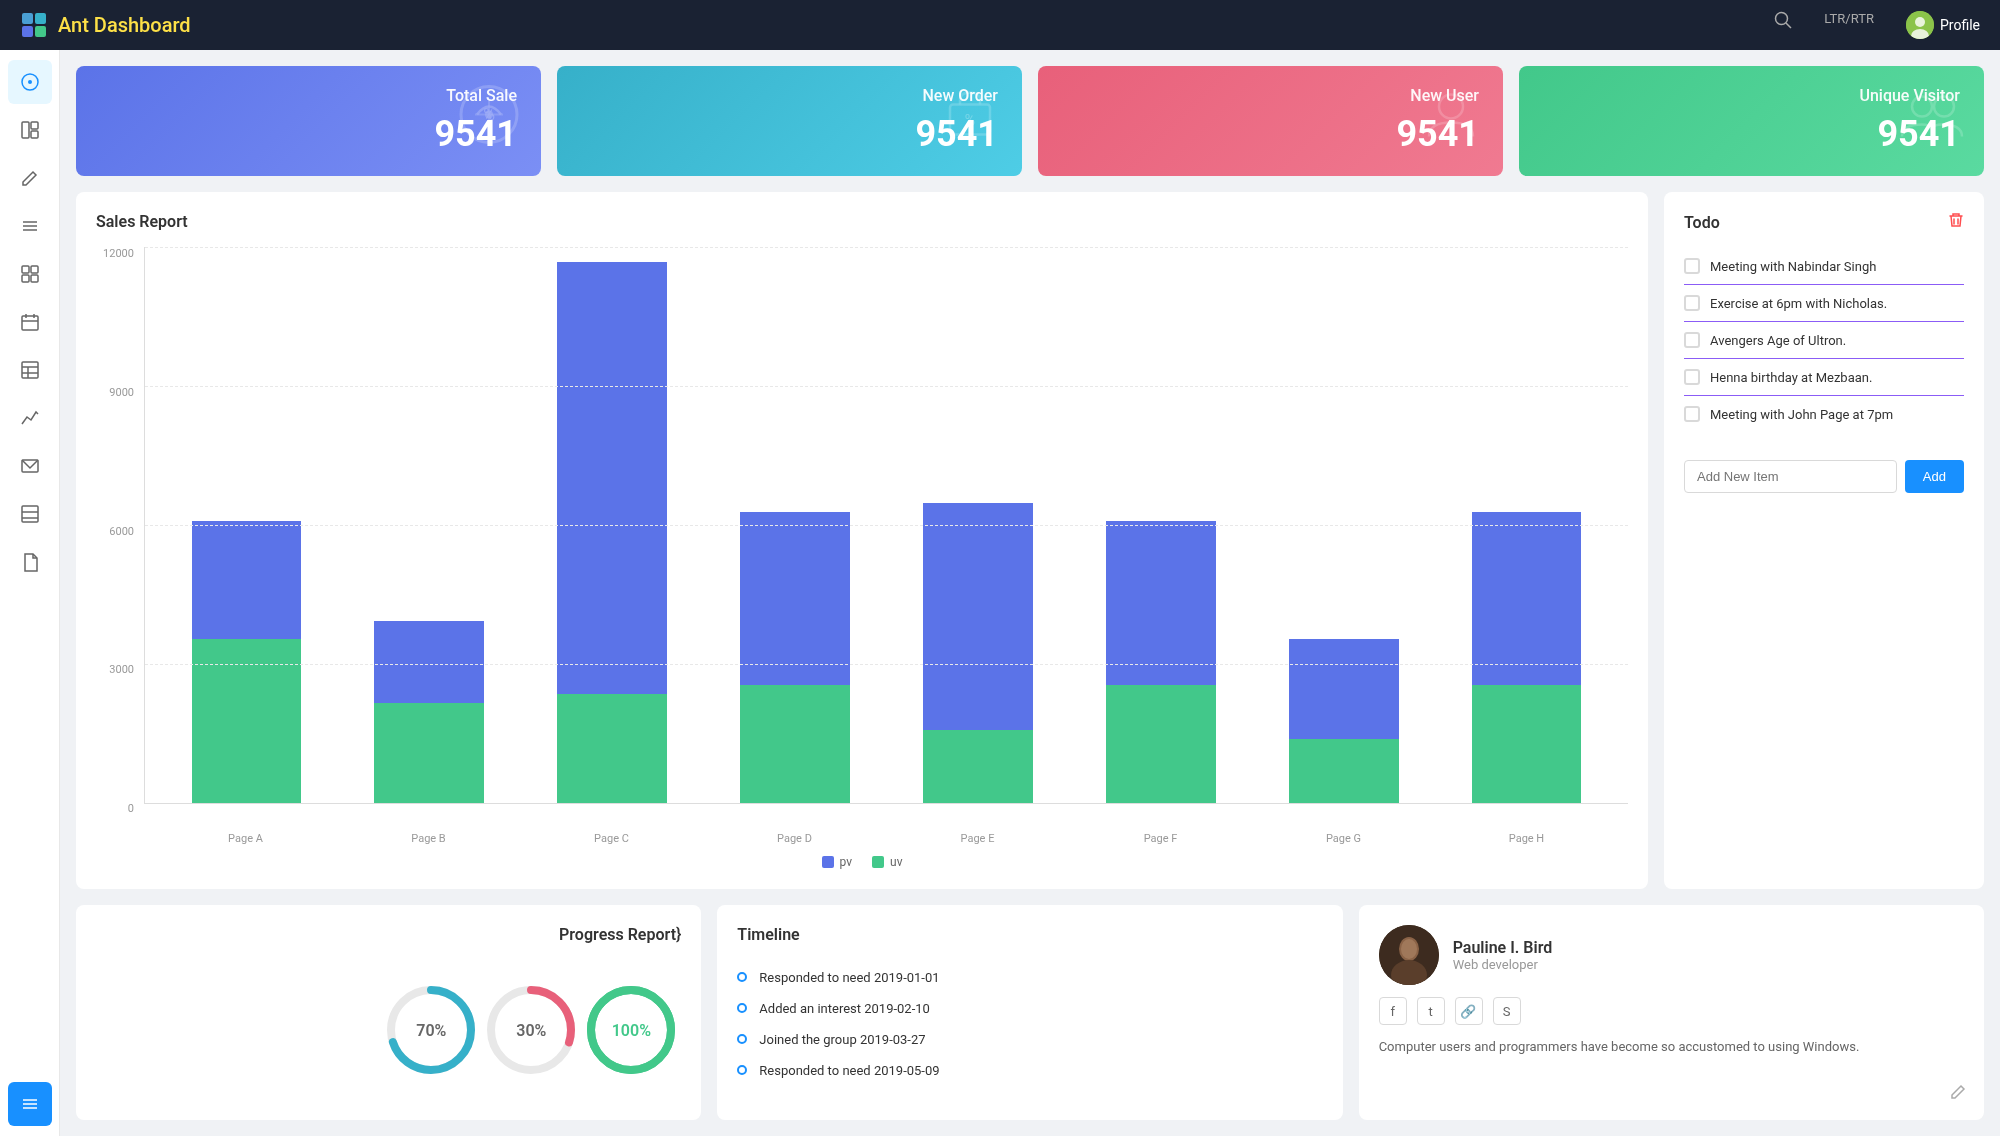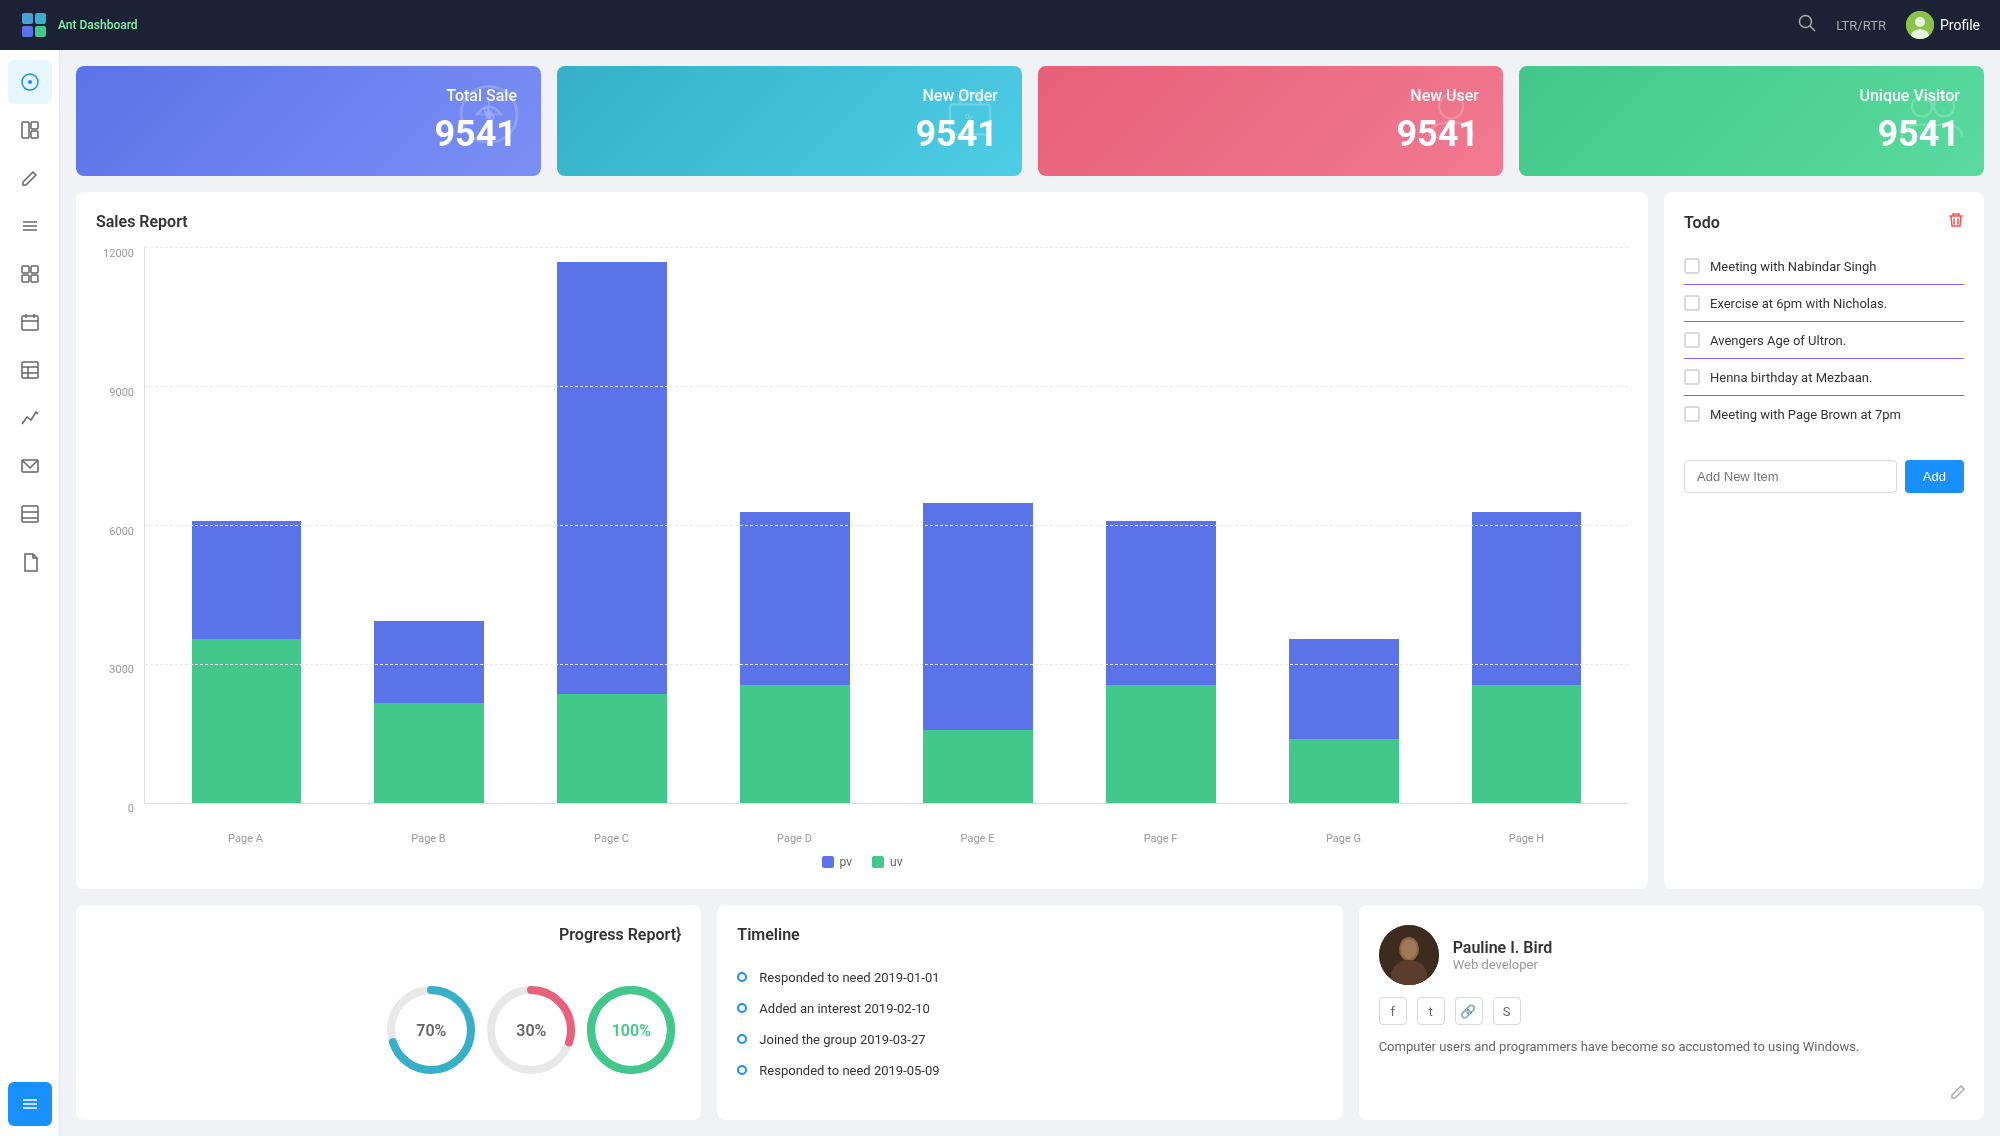--- a/index.html
+++ b/index.html
@@ -10,22 +10,22 @@
       background: #1a2233;
       height: 50px;
       display: flex;
       align-items: center;
       padding: 0 20px;
       justify-content: space-between;
       flex-shrink: 0;
     }
     .topnav-left { display: flex; align-items: center; gap: 10px; }
     .topnav-logo { width: 28px; height: 28px; }
-    .topnav-title { color: #86efac; font-size: 12px; font-weight: 500; }
-    .topnav-right { display: flex; align-items: center; gap: 20px; }
+    .topnav-title { color: #fde047; font-size: 20px; font-weight: 500; }
+    .topnav-right { display: flex; align-items: flex-start; gap: 32px; }
     .topnav-search { color: #aaa; cursor: pointer; font-size: 16px; }
     .topnav-ltr { color: #aaa; font-size: 13px; cursor: pointer; }
     .topnav-profile { display: flex; align-items: center; gap: 6px; color: white; font-size: 14px; cursor: pointer; }
     .profile-avatar { width: 28px; height: 28px; border-radius: 50%; background: #8bc34a; display: flex; align-items: center; justify-content: center; font-size: 12px; color: white; overflow: hidden; }
 
     
     .layout { display: flex; flex: 1; overflow: hidden; }
 
     
     .sidebar {
@@ -526,21 +526,21 @@
             <div class="todo-item">
     <div class="todo-checkbox"></div>
     <span class="todo-text">Avengers Age of Ultron.</span>
   </div>
             <div class="todo-item">
     <div class="todo-checkbox"></div>
     <span class="todo-text">Henna birthday at Mezbaan.</span>
   </div>
             <div class="todo-item">
     <div class="todo-checkbox"></div>
-    <span class="todo-text">Meeting with Page Brown at 7pm</span>
+    <span class="todo-text">Meeting with John Page at 7pm</span>
   </div>
           </div>
         <div class="todo-add">
           <input class="todo-input" type="text" placeholder="Add New Item" style="">
           <button class="todo-add-btn">Add</button>
         </div>
       </div>
 
     </div>
 

